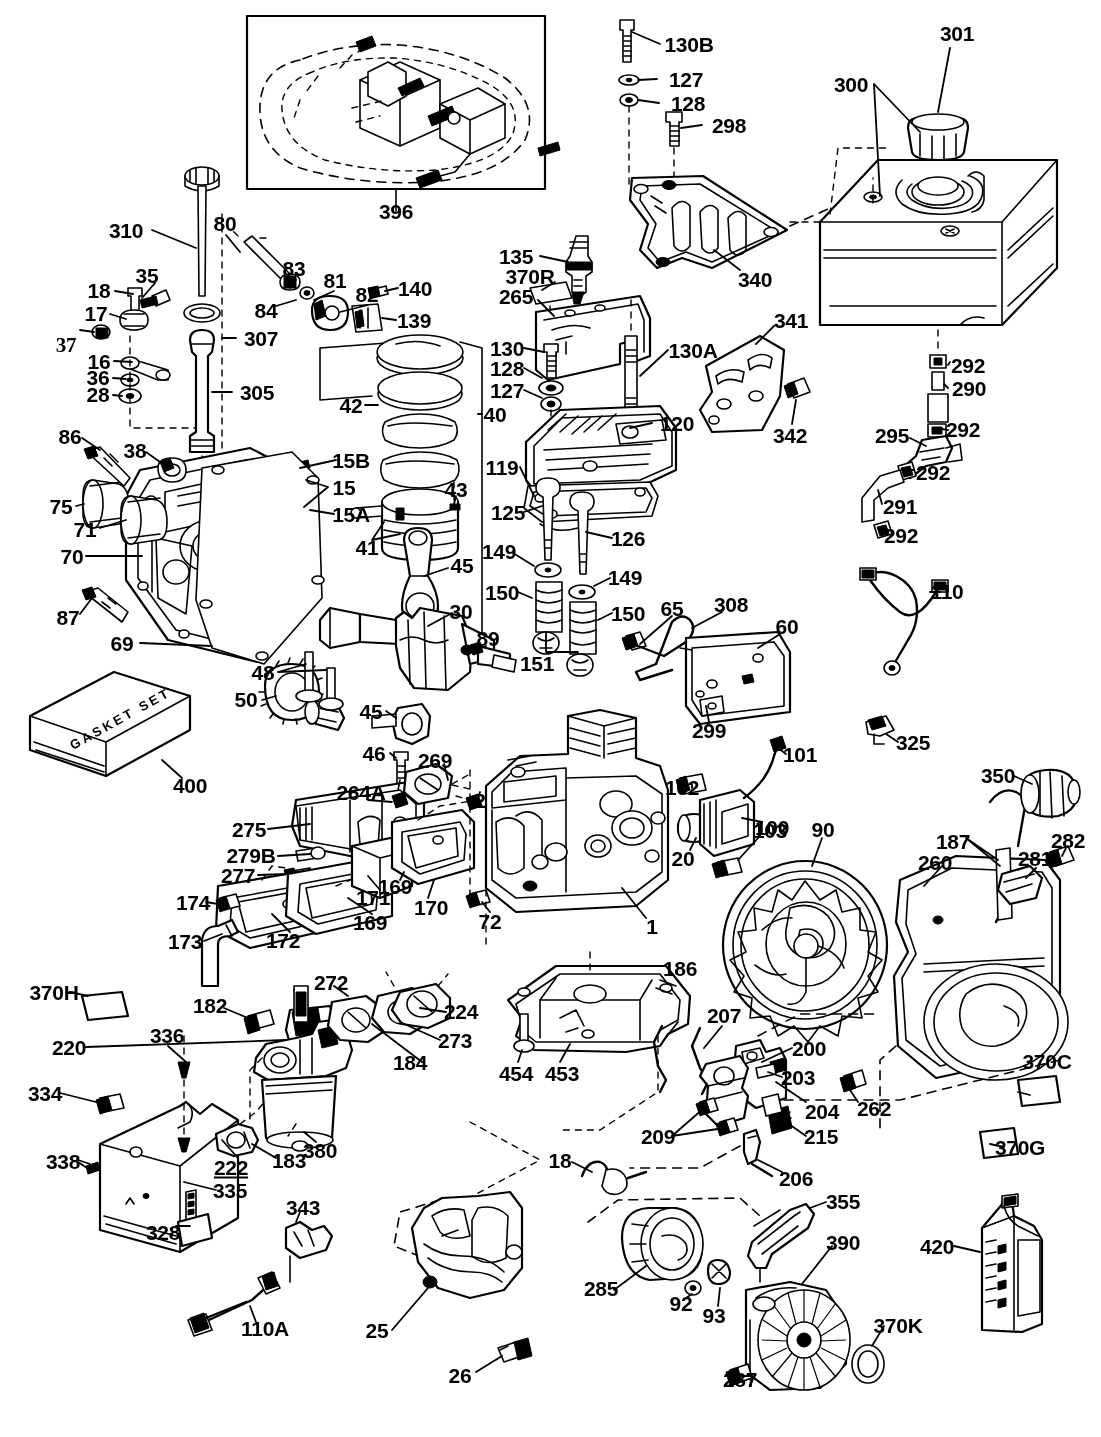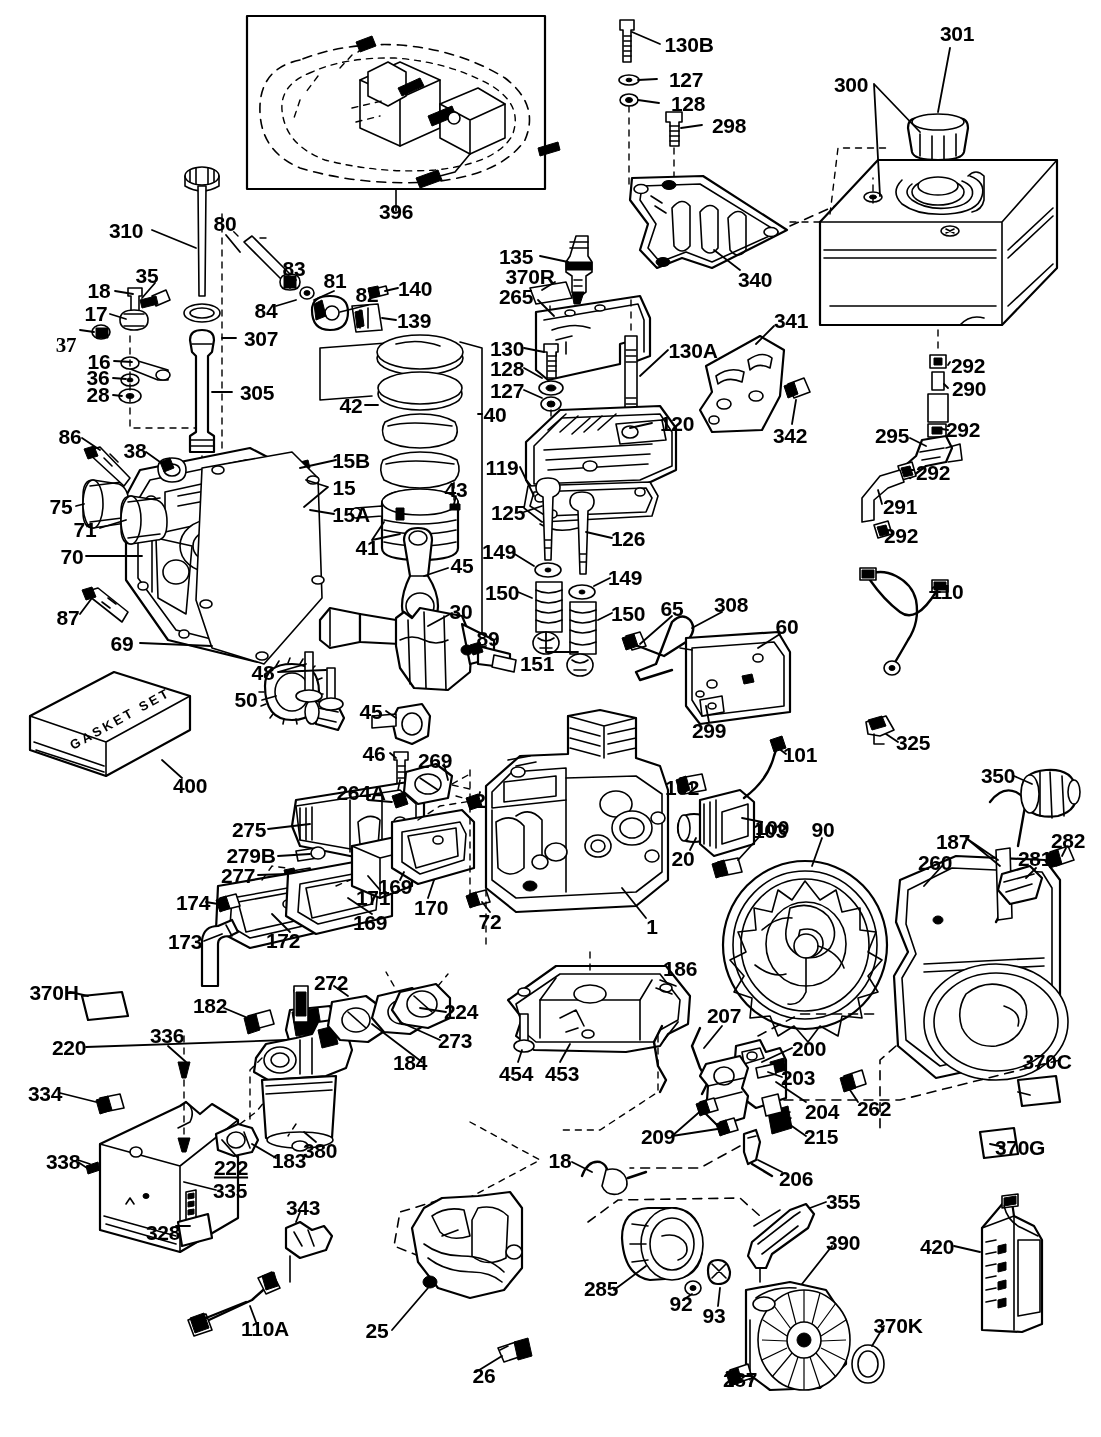--- a/index.html
+++ b/index.html
@@ -1048,21 +1048,21 @@
       <div class="callout" style="left: 798px; top: 1077px;">203</div>
       <div class="callout" style="left: 822px; top: 1111px;">204</div>
       <div class="callout" style="left: 821px; top: 1136px;">215</div>
       <div class="callout" style="left: 874px; top: 1108px;">262</div>
       <div class="callout" style="left: 658px; top: 1136px;">209</div>
       <div class="callout" style="left: 796px; top: 1178px;">206</div>
       <div class="callout" style="left: 560px; top: 1160px;">18</div>
       <div class="callout" style="left: 303px; top: 1207px;">343</div>
       <div class="callout" style="left: 265px; top: 1328px;">110A</div>
       <div class="callout" style="left: 377px; top: 1330px;">25</div>
-      <div class="callout" style="left: 484px; top: 1375px;">26</div>
+      <div class="callout" style="left: 460px; top: 1375px;">26</div>
       <div class="callout" style="left: 601px; top: 1288px;">285</div>
       <div class="callout" style="left: 681px; top: 1303px;">92</div>
       <div class="callout" style="left: 714px; top: 1315px;">93</div>
       <div class="callout" style="left: 843px; top: 1201px;">355</div>
       <div class="callout" style="left: 843px; top: 1242px;">390</div>
       <div class="callout" style="left: 740px; top: 1379px;">287</div>
       <div class="callout" style="left: 898px; top: 1325px;">370K</div>
       <div class="callout" style="left: 937px; top: 1246px;">420</div>
     </div>
 

